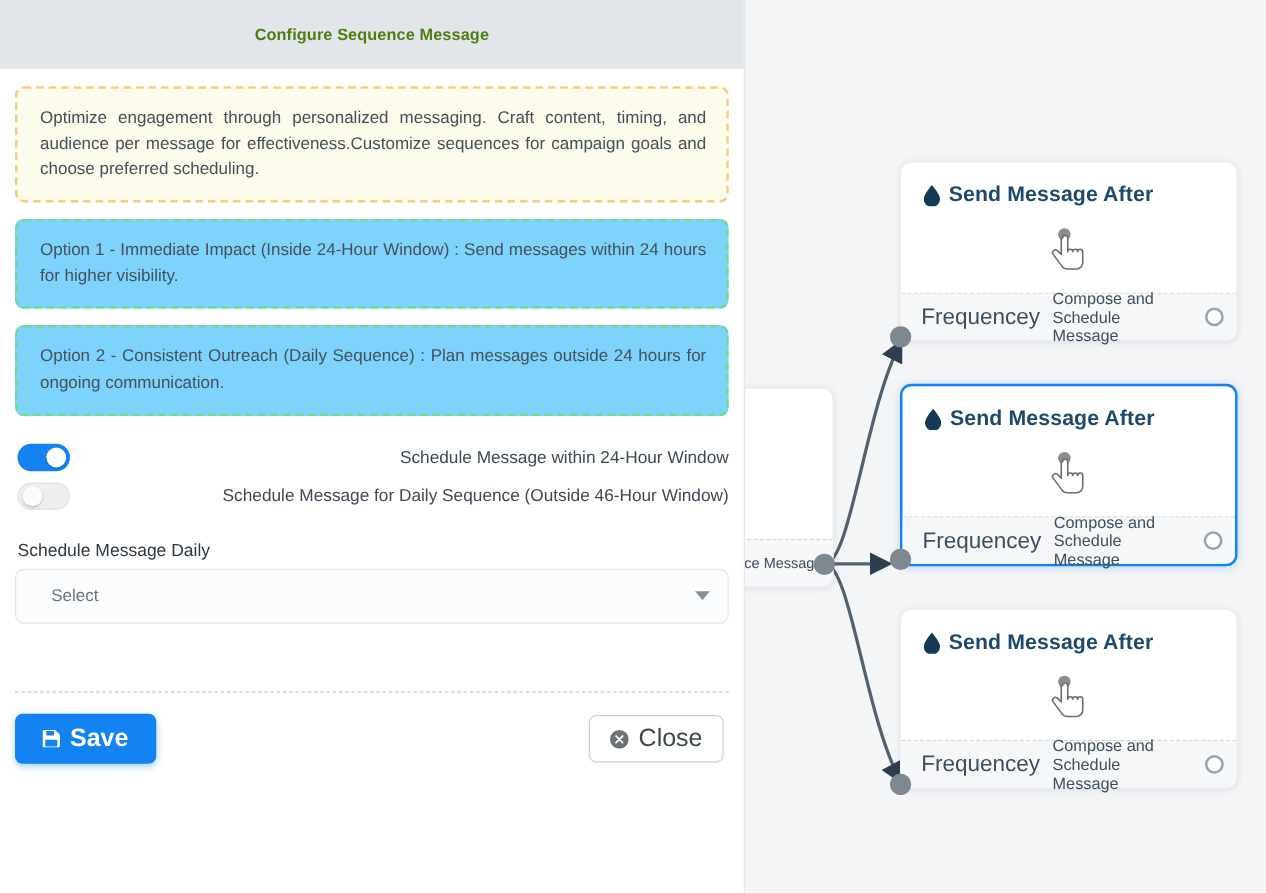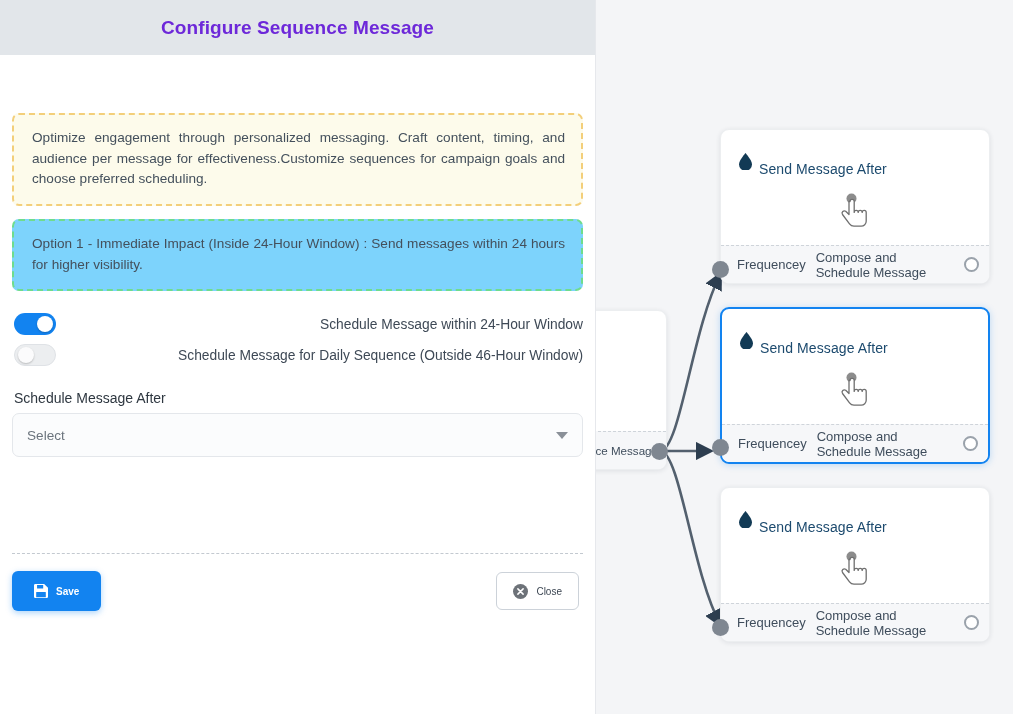--- a/index.html
+++ b/index.html
@@ -16,24 +16,24 @@
     position: absolute; left: 0; top: 0;
     width: 596px; height: 714px;
     background: #ffffff;
     border-right: 1px solid #e6e8ec;
   }
   .panel-header {
     height: 55px; background: #e2e6ea;
     display: flex; align-items: center; justify-content: center;
   }
   .panel-title {
-    font-size: 19px; font-weight: bold; color: #6d28d9;
+    font-size: 13px; font-weight: bold; color: #4d7c0f;
     letter-spacing: .1px;
   }
-  .panel-body { padding: 14px 12px 0 12px; margin-top: 44px; }
+  .panel-body { padding: 14px 12px 0 12px; }
 
   .callout {
     border-radius: 7px; padding: 13px 16px 14px 18px;
     font-size: 13.6px; line-height: 1.52;
     text-align: justify; color: #44505c;
     margin-bottom: 13px;
   }
   .callout-warning { background: #fdfbeb; border: 2px dashed #f3cf7a; }
   .callout-success { background: #7dd3fc; border: 2px dashed #6fdc8c; }
 
@@ -53,41 +53,41 @@
   .switch.on  .knob { right: 3px; }
   .switch.off .knob { left: 3px; top: 2px; background: #fbfbfc; }
   .toggle-label { margin-left: 14px; font-size: 13.8px; color: #3e4956; }
 
   .field-label {
     margin: 24px 0 7px 2px; font-size: 14px; color: #2e3740; font-weight: 500;
   }
   .select-box {
     height: 44px; border: 1px solid #e4e7eb; border-radius: 7px;
     background: #fbfcfd; display: flex; align-items: center;
-    padding: 0 14px 0 14px; cursor: pointer;
+    padding: 0 14px 0 28px; cursor: pointer;
   }
   .select-value { flex: 1; font-size: 13.6px; color: #6b747d; }
   .caret {
     width: 0; height: 0;
     border-left: 6px solid transparent; border-right: 6px solid transparent;
     border-top: 7px solid #8a9098;
   }
 
   .panel-divider {
     position: absolute; left: 12px; right: 12px; top: 553px;
     border-top: 1px dashed #c3c9d0;
   }
   .panel-footer {
     position: absolute; left: 0; right: 0; top: 563px;
     padding: 8px 16px 0 12px;
     display: flex; align-items: center; justify-content: space-between;
   }
   .btn {
     display: inline-flex; align-items: center; gap: 8px;
-    font-size: 10px; border-radius: 6px; cursor: pointer;
+    font-size: 20px; border-radius: 6px; cursor: pointer;
   }
   .btn-save {
     background: #1283f0; color: #fff; font-weight: bold;
     padding: 0 22px; height: 40px;
     box-shadow: 0 2px 6px rgba(18,131,240,.35);
     border: none;
   }
   .btn-close {
     background: #fff; color: #3c4652; border: 1px solid #ccd2d9;
     padding: 4px 16px; height: 38px;
@@ -108,33 +108,33 @@
     background: #ffffff; border-radius: 9px;
     border: 1px solid #eceef0;
     box-shadow: 0 1px 5px rgba(30,40,60,.10);
   }
   .node.selected { border: 2px solid #1283f0; box-shadow: 0 1px 7px rgba(18,131,240,.25); }
   .node-head {
     display: flex; align-items: center; gap: 7px;
     padding: 16px 0 0 18px;
   }
   .icon-droplet { width: 13px; height: 17px; flex: 0 0 auto; }
-  .node-title { font-size: 14px; font-weight: normal; color: #1c4a6e; letter-spacing: .1px; margin-top: 15px; }
+  .node-title { font-size: 17px; font-weight: bold; color: #1c4a6e; letter-spacing: .1px; }
   .node-body {
     height: 68px; display: flex; align-items: center; justify-content: center;
   }
   .icon-hand { width: 34px; height: 38px; }
   .node-foot {
     border-top: 1px dashed #cfd4da;
     background: #f6f7f9;
     border-radius: 0 0 8px 8px;
     height: 38px; display: flex; align-items: center;
     padding: 0 10px 0 16px; gap: 10px;
   }
-  .foot-left  { font-size: 13px; color: #3f4d5c; }
+  .foot-left  { font-size: 18px; color: #3f4d5c; }
   .foot-right { font-size: 13px; color: #3f4d5c; margin-left: auto; }
   .port {
     width: 15px; height: 15px; border-radius: 50%;
     border: 2px solid #9aa2ab; background: #fff;
     flex: 0 0 auto; margin-left: 8px; cursor: pointer;
   }
   .port-in {
     position: absolute; width: 17px; height: 17px; border-radius: 50%;
     background: #7f8791; cursor: pointer;
   }
@@ -170,36 +170,39 @@
     <div class="panel-body">
 
       <div class="callout callout-warning">
         <span>Optimize engagement through personalized messaging. Craft content, timing, and audience per message for effectiveness.Customize sequences for campaign goals and choose preferred scheduling.</span>
       </div>
 
       <div class="callout callout-success">
         <span>Option 1 - Immediate Impact (Inside 24-Hour Window) : Send messages within 24 hours for higher visibility.</span>
       </div>
 
+      <div class="callout callout-success">
+        <span>Option 2 - Consistent Outreach (Daily Sequence) : Plan messages outside 24 hours for ongoing communication.</span>
+      </div>
 
       <div class="toggle-row">
         <div class="switch on">
           <div class="knob"></div>
         </div>
         <div class="toggle-label">Schedule Message within 24-Hour Window</div>
       </div>
 
       <div class="toggle-row">
         <div class="switch off">
           <div class="knob"></div>
         </div>
         <div class="toggle-label">Schedule Message for Daily Sequence (Outside 46-Hour Window)</div>
       </div>
 
-      <div class="field-label">Schedule Message After</div>
+      <div class="field-label">Schedule Message Daily</div>
 
       <div class="select-box">
         <div class="select-value">Select</div>
         <div class="caret"></div>
       </div>
 
     </div>
 
     <div class="panel-divider"></div>
 

